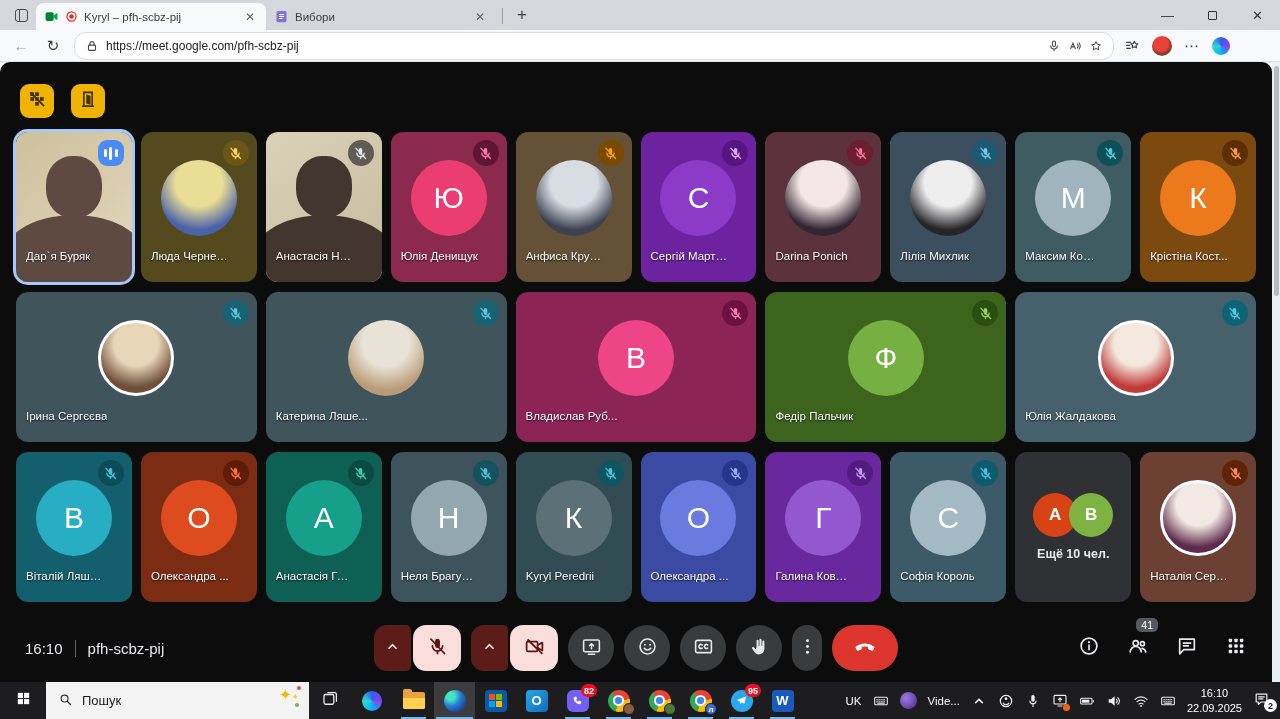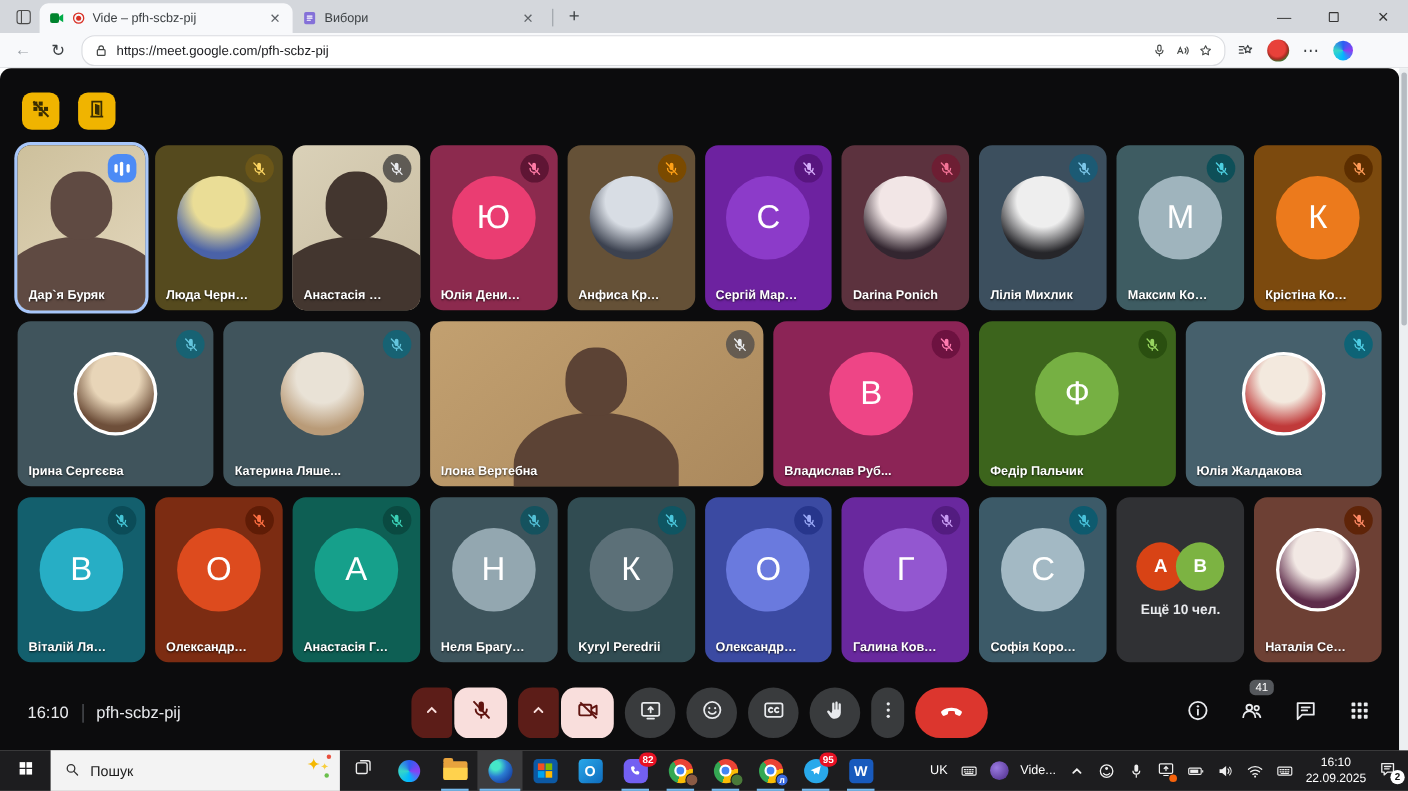--- a/index.html
+++ b/index.html
@@ -36,21 +36,21 @@
 .meet{position:relative;flex:1;background:#0c0c0d;border-radius:10px 10px 0 0;overflow:hidden}
 .vscroll{width:8px;background:#eceff1;position:relative}
 .vscroll i{position:absolute;left:1.5px;width:5px;top:4px;height:230px;border-radius:3px;background:#b6bcc2}
 .ybar{padding:22px 0 0 20px;display:flex;gap:17px}
 .ybtn{width:34px;height:34px;border-radius:9px;background:#f0b400;display:flex;align-items:center;justify-content:center;color:#3b2e00}
 .ybtn svg{width:20px;height:20px}
 .grid{padding:14px 16px 0;display:flex;flex-direction:column;gap:10px}
 .row{display:flex;gap:9px}
 .tile{position:relative;flex:1;height:150px;border-radius:12px;overflow:hidden;min-width:0;background:#333}
 .tile.speaking{box-shadow:0 0 0 3px #a8c7fa}
-.pname{position:absolute;left:10px;right:28px;bottom:7px;font-size:11.5px;font-weight:700;color:#fff;white-space:nowrap;overflow:hidden;text-overflow:ellipsis;text-shadow:0 1px 2px rgba(0,0,0,.85)}
+.pname{position:absolute;left:10px;right:28px;bottom:20px;font-size:11.5px;font-weight:400;color:#fff;white-space:nowrap;overflow:hidden;text-overflow:ellipsis;text-shadow:0 1px 2px rgba(0,0,0,.85)}
 .micb{position:absolute;top:8px;right:8px;width:26px;height:26px;border-radius:50%;display:flex;align-items:center;justify-content:center}
 .micb svg{width:15px;height:15px}
 .speakb{position:absolute;top:8px;right:8px;width:26px;height:26px;border-radius:9px;background:#4c8bf5;display:flex;align-items:center;justify-content:center;gap:2.5px}
 .speakb i{display:block;width:3px;border-radius:2px;background:#fff}
 .circle{position:absolute;left:50%;top:44%;transform:translate(-50%,-50%);width:76px;height:76px;border-radius:50%;display:flex;align-items:center;justify-content:center;font-size:30px;color:#fff}
 .acircle{position:absolute;left:50%;top:44%;transform:translate(-50%,-50%);width:76px;height:76px;border-radius:50%}
 .acircle.ring{border:3px solid #fff}
 .vhead{position:absolute;left:50%;top:16%;transform:translateX(-50%);width:56px;height:62px;border-radius:46%}
 .vbody{position:absolute;left:50%;top:55%;transform:translateX(-50%);width:150px;height:95px;border-radius:50% 50% 14px 14px}
 .tile.more{display:flex;flex-direction:column;align-items:center;justify-content:center;gap:10px}
@@ -138,21 +138,21 @@
           <rect x="2.5" y="5" width="13" height="14" rx="3" fill="#00832d"></rect>
           <path d="M15.5 10l6-4v12l-6-4z" fill="#00ac47"></path>
         </svg>
       </span>
     <span class="rec">
         <svg viewBox="0 0 24 24">
           <circle cx="12" cy="12" r="8.5" fill="none" stroke="#d93025" stroke-width="2.2"></circle>
           <circle cx="12" cy="12" r="4.2" fill="#d93025"></circle>
         </svg>
       </span>
-    <span class="ttl">Vide – pfh-scbz-pij</span>
+    <span class="ttl">Kyryl – pfh-scbz-pij</span>
     <span class="tx">✕</span>
   </div>
   <div class="tab">
     <span class="fav">
         <svg viewBox="0 0 24 24">
           <rect x="4" y="3" width="16" height="18" rx="2.5" fill="#8470d8"></rect>
           <path d="M8.5 9h7M8.5 12h7M8.5 15h4.5" stroke="#fff" stroke-width="1.6" stroke-linecap="round"></path>
         </svg>
       </span>
     <span class="ttl">Вибори</span>
@@ -371,33 +371,20 @@
             <div class="micb" style="background: rgb(23, 98, 115); color: rgb(100, 197, 221);">
               <svg viewBox="0 0 24 24" fill="none" stroke="currentColor" stroke-width="2" stroke-linecap="round">
                 <rect x="9.2" y="3.2" width="5.6" height="10.6" rx="2.8" fill="currentColor" stroke="none"></rect>
                 <path d="M6.2 11.4a5.8 5.8 0 0 0 11.6 0"></path>
                 <path d="M12 17.2V20"></path>
                 <path d="M4.5 3.5l15.5 16.5"></path>
               </svg>
             </div>
             <div class="pname">Катерина Ляше...</div>
           </div>
-          <div class="tile" style="flex: 1.7 1 0%; background: linear-gradient(140deg, rgb(194, 160, 112), rgb(171, 137, 93));">
-            <i class="vbody" style="background: rgb(92, 67, 53);"></i>
-            <i class="vhead" style="background: rgb(92, 67, 53);"></i>
-            <div class="micb" style="background: rgba(70, 70, 74, 0.72); color: rgb(232, 234, 237);">
-              <svg viewBox="0 0 24 24" fill="none" stroke="currentColor" stroke-width="2" stroke-linecap="round">
-                <rect x="9.2" y="3.2" width="5.6" height="10.6" rx="2.8" fill="currentColor" stroke="none"></rect>
-                <path d="M6.2 11.4a5.8 5.8 0 0 0 11.6 0"></path>
-                <path d="M12 17.2V20"></path>
-                <path d="M4.5 3.5l15.5 16.5"></path>
-              </svg>
-            </div>
-            <div class="pname">Ілона Вертебна</div>
-          </div>
           <div class="tile" style="background: rgb(140, 36, 86);">
             <div class="circle" style="background: rgb(238, 69, 134);">В</div>
             <div class="micb" style="background: rgb(109, 18, 64); color: rgb(255, 123, 176);">
               <svg viewBox="0 0 24 24" fill="none" stroke="currentColor" stroke-width="2" stroke-linecap="round">
                 <rect x="9.2" y="3.2" width="5.6" height="10.6" rx="2.8" fill="currentColor" stroke="none"></rect>
                 <path d="M6.2 11.4a5.8 5.8 0 0 0 11.6 0"></path>
                 <path d="M12 17.2V20"></path>
                 <path d="M4.5 3.5l15.5 16.5"></path>
               </svg>
             </div>

